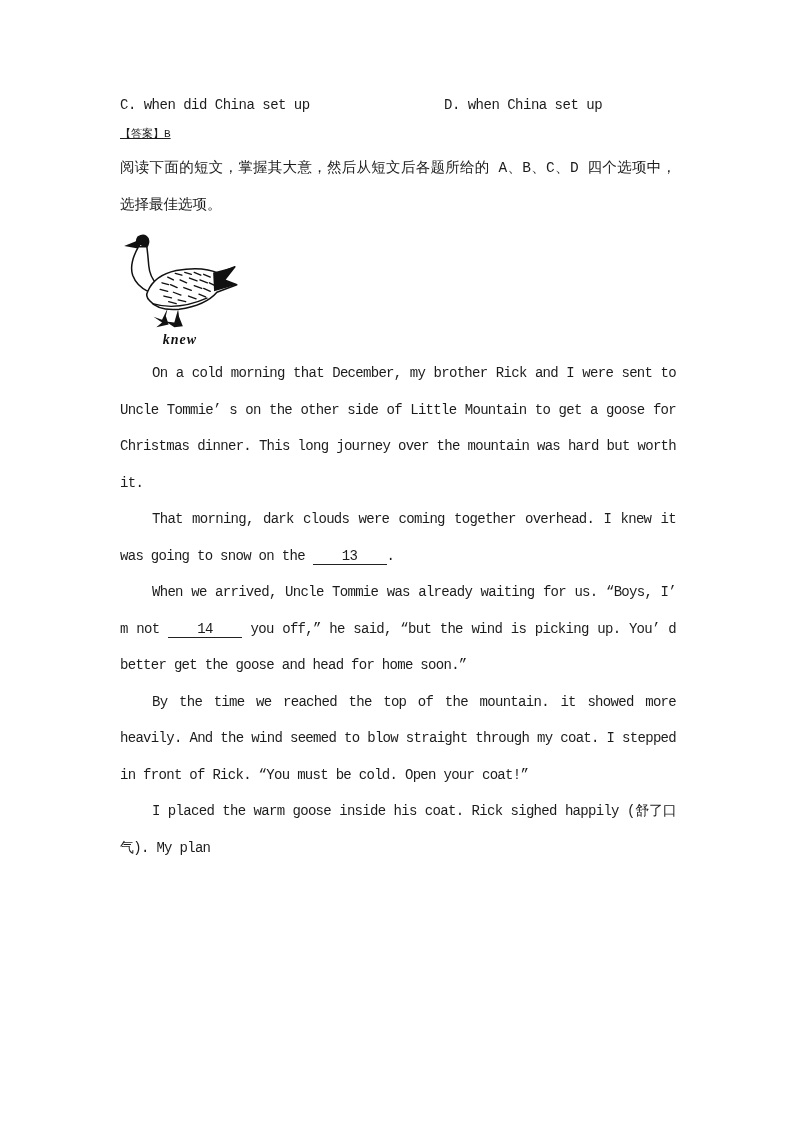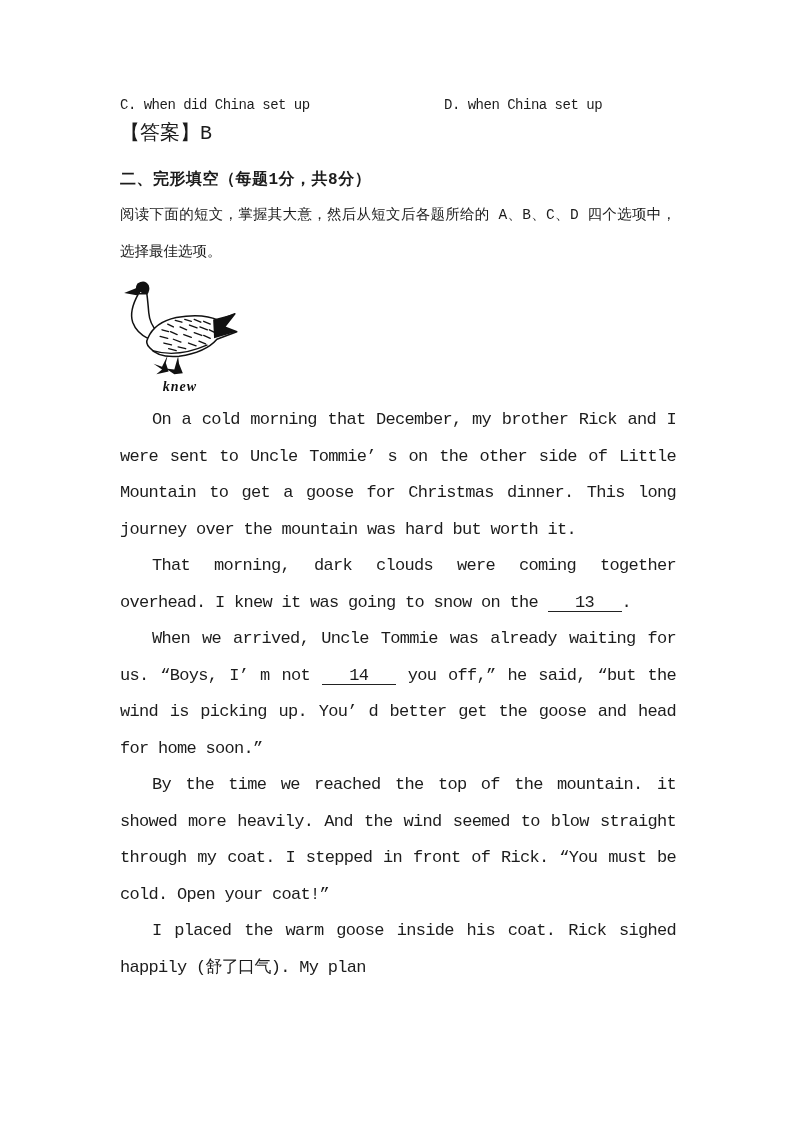--- a/index.html
+++ b/index.html
@@ -17,22 +17,23 @@
   .options-row{
     display:flex;
     font-size:14px;
     line-height:16px;
     letter-spacing:-0.5px;
     white-space:nowrap;
   }
   .options-row .opt-c{width:324px;flex:0 0 324px;}
   .answer-line{
     margin-top:12px;
-    font-size:20px;
+    font-size:11px;
     line-height:18px;
+    text-decoration:underline;
   }
   .section-title{
     margin-top:28px;
     font-size:16px;
     font-weight:bold;
     line-height:19px;
     letter-spacing:0.5px;
   }
   .instructions{
     margin-top:7px;
@@ -60,21 +61,21 @@
     font-weight:bold;
     font-size:14px;
     line-height:15px;
     letter-spacing:1px;
     color:#111;
   }
   .passage{
     margin-top:8px;
   }
   .para{
-    font-size:17px;
+    font-size:14px;
     letter-spacing:-0.7px;
     line-height:36.5px;
     text-align:justify;
     text-indent:32px;
   }
   .blank{
     display:inline-block;
     min-width:70px;
     text-align:center;
     border-bottom:1px solid #222;
@@ -88,21 +89,20 @@
 
 <div class="page">
 
   <div class="options-row">
     <span class="opt-c">C. when did China set up</span>
     <span class="opt-d">D. when China set up</span>
   </div>
 
   <div class="answer-line">【答案】B</div>
 
-  <div class="section-title">二、完形填空（每题1分，共8分）</div>
 
   <div class="instructions">阅读下面的短文，掌握其大意，然后从短文后各题所给的 A、B、C、D 四个选项中，选择最佳选项。</div>
 
 
   <div class="goose-figure">
     <span>
       <svg viewBox="0 0 130 112" width="126" height="106" aria-hidden="true">
 
         <path d="M6,21 L21,15 L22,24 Z" fill="#111"></path>
 

